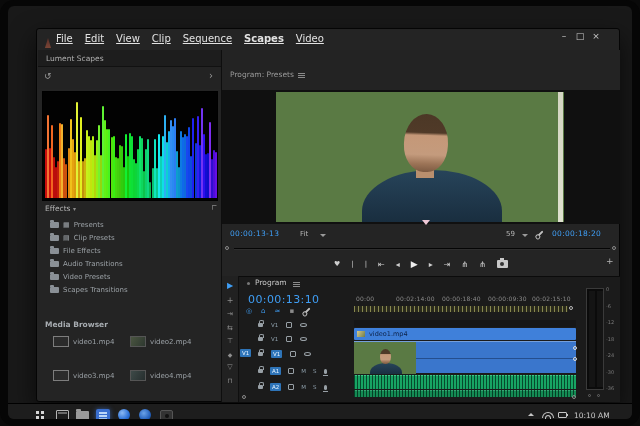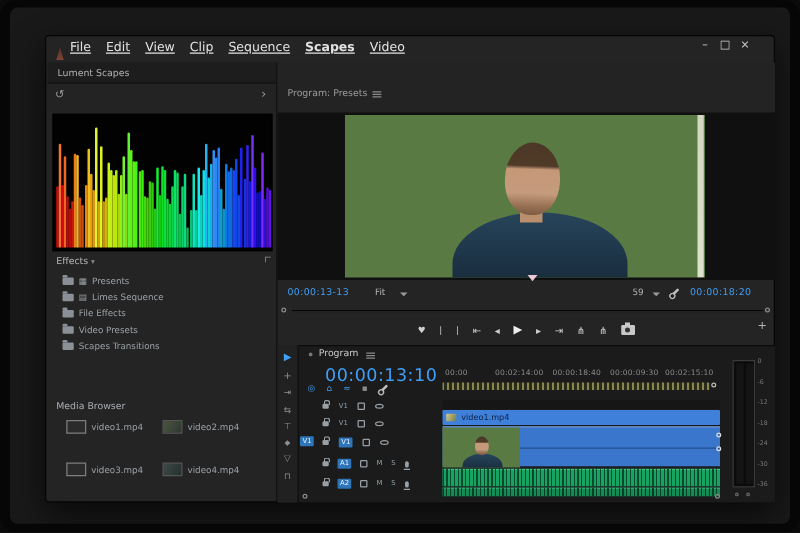--- a/index.html
+++ b/index.html
@@ -201,37 +201,41 @@
 
   <div class="abs" style="left:42px;top:212px;width:168px;">
     <div style="height:13px;display:flex;align-items:center;gap:4px;">
       <span class="i-folder"></span>
       <span style="font-size:7px;color:#9aa0a5;">▦</span>
       <span style="font-size:7px;color:#9aa0a5;">Presents</span>
     </div>
     <div style="height:13px;display:flex;align-items:center;gap:4px;">
       <span class="i-folder"></span>
       <span style="font-size:7px;color:#9aa0a5;">▤</span>
-      <span style="font-size:7px;color:#9aa0a5;">Limes Sequence</span>
+      <span style="font-size:7px;color:#9aa0a5;">Clip Presets</span>
     </div>
     <div style="height:13px;display:flex;align-items:center;gap:4px;">
       <span class="i-folder"></span>
       <span style="font-size:7px;color:#9aa0a5;">File Effects</span>
     </div>
     <div style="height:13px;display:flex;align-items:center;gap:4px;">
       <span class="i-folder"></span>
+      <span style="font-size:7px;color:#9aa0a5;">Audio Transitions</span>
+    </div>
+    <div style="height:13px;display:flex;align-items:center;gap:4px;">
+      <span class="i-folder"></span>
       <span style="font-size:7px;color:#9aa0a5;">Video Presets</span>
     </div>
     <div style="height:13px;display:flex;align-items:center;gap:4px;">
       <span class="i-folder"></span>
       <span style="font-size:7px;color:#9aa0a5;">Scapes Transitions</span>
     </div>
   </div>
 
-  <span class="abs" style="left:37px;top:314px;font-size:7.5px;color:#a8adb2;">Media Browser</span>
+  <span class="abs" style="left:37px;top:314px;font-size:7.5px;color:#a8adb2;font-weight:bold;">Media Browser</span>
 
   <div class="abs" style="left:45px;top:330px;display:flex;align-items:center;gap:4px;">
     <span style="width:16px;height:11px;border:1px solid #7d7d7d;background:#2b2b2b;"></span>
     <span style="font-size:7px;color:#9aa0a5;">video1.mp4</span>
   </div>
   <div class="abs" style="left:122px;top:330px;display:flex;align-items:center;gap:4px;">
     <span style="width:16px;height:11px;border:1px solid #555;background:linear-gradient(120deg,#4a5540,#2e3830);"></span>
     <span style="font-size:7px;color:#9aa0a5;">video2.mp4</span>
   </div>
   <div class="abs" style="left:45px;top:364px;display:flex;align-items:center;gap:4px;">
@@ -301,21 +305,21 @@
     <span style="font-size:6px;color:#8f8f8f;">◆</span>
     <span style="font-size:7px;color:#8f8f8f;">▽</span>
     <span style="font-size:7px;color:#8f8f8f;">⊓</span>
   </div>
 
   
   <span class="abs" style="left:239px;top:276px;width:3px;height:3px;border-radius:50%;background:#777;"></span>
   <span class="abs" style="left:247px;top:272px;font-size:7.5px;color:#c8c8c8;">Program</span>
   <span class="hamb abs" style="left:285px;top:276px;"></span>
 
-  <span class="abs" style="left:252px;top:287px;font-size:14px;color:#3f9ef5;letter-spacing:.4px;">00:00:13:10</span>
+  <span class="abs" style="left:240px;top:287px;font-size:11px;color:#3f9ef5;letter-spacing:.4px;">00:00:13:10</span>
 
   <div class="abs" style="left:238px;top:301px;display:flex;gap:9px;align-items:center;">
     <span style="font-size:7px;color:#3f9ef5;">◎</span>
     <span style="font-size:7px;color:#3f9ef5;">⌂</span>
     <span style="font-size:7px;color:#3f9ef5;">≈</span>
     <span style="font-size:7px;color:#8a8a8a;">▪</span>
     <span class="i-wrench"></span>
   </div>
 
   
@@ -396,15 +400,28 @@
     <span class="mtick">-12</span>
     <span class="mtick">-18</span>
     <span class="mtick">-24</span>
     <span class="mtick">-30</span>
     <span class="mtick">-36</span>
   </div>
   <span class="dot abs" style="left:580px;top:388px;width:3px;height:3px;border-color:#666;"></span>
   <span class="dot abs" style="left:589px;top:388px;width:3px;height:3px;border-color:#666;"></span>
 
   
+  <div class="abs" style="left:0;top:397px;width:624px;height:22px;background:#1d1d1d;border-top:1px solid #000;">
+    <span class="tb-start" style="position:absolute;left:28px;top:7px;"></span>
+    <span class="tb-window" style="position:absolute;left:48px;top:6px;"></span>
+    <span class="tb-folder" style="position:absolute;left:68px;top:7px;"></span>
+    <span class="tb-app" style="position:absolute;left:88px;top:5px;"></span>
+    <span class="tb-circle1" style="position:absolute;left:110px;top:5px;"></span>
+    <span class="tb-circle2" style="position:absolute;left:131px;top:5px;"></span>
+    <span class="tb-video" style="position:absolute;left:152px;top:6px;"></span>
+    <span class="chev-up" style="position:absolute;left:520px;top:9px;"></span>
+    <span class="tb-wifi" style="position:absolute;left:534px;top:8px;"></span>
+    <span class="tb-batt" style="position:absolute;left:550px;top:8px;"></span>
+    <span style="position:absolute;left:566px;top:7px;font-size:7.5px;color:#c8c8c8;">10:10 AM</span>
+  </div>
 
  </div>
 </div>
 
 </body></html>

